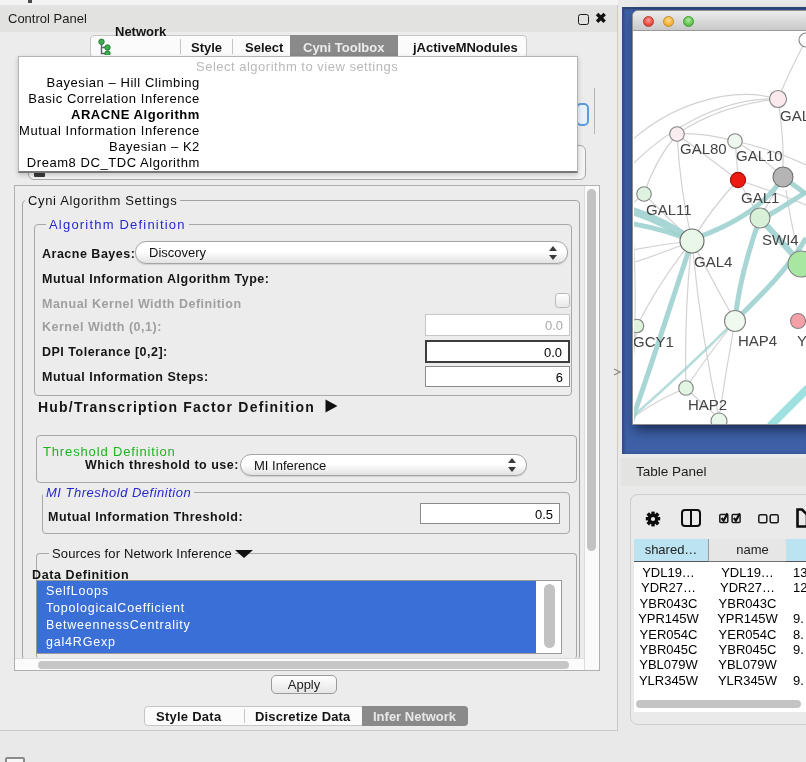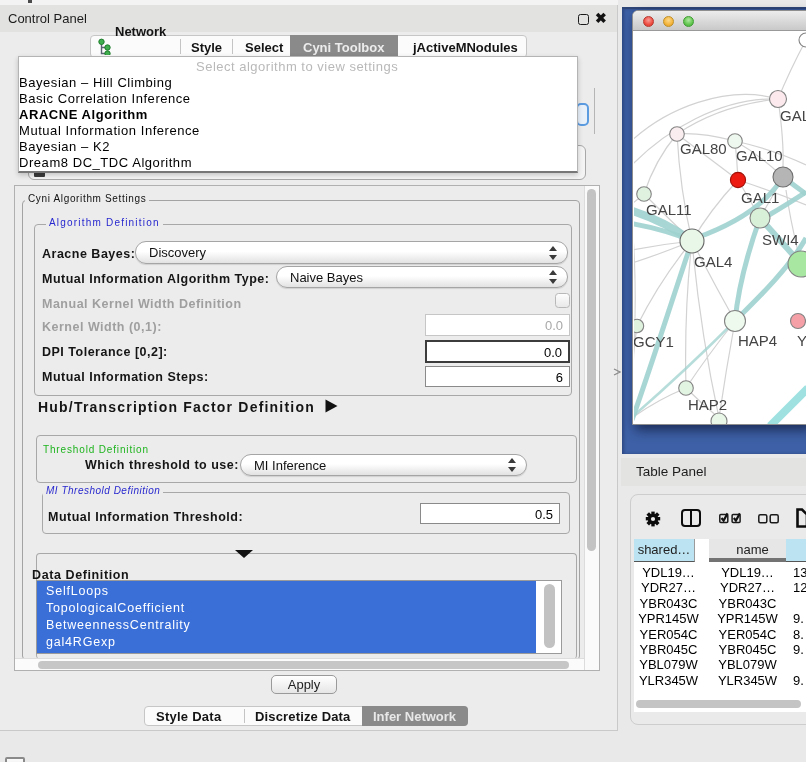--- a/index.html
+++ b/index.html
@@ -9,21 +9,21 @@
   .bold{font-weight:bold;}
   .lbl{position:absolute;font-weight:bold;font-size:12.5px;color:#151515;letter-spacing:0.5px;white-space:nowrap;}
   .combo{position:absolute;background:linear-gradient(#ffffff 45%,#efefef 75%,#e2e2e2);border:1px solid #a5a5a5;border-radius:11px;box-sizing:border-box;box-shadow:0 1px 1px rgba(0,0,0,0.12);}
   .combo span{position:absolute;left:13px;top:2.5px;font-size:13px;color:#111;}
   .carets{position:absolute;right:10px;top:50%;margin-top:-7px;width:8px;height:14px;}
   .carets:before{content:"";position:absolute;left:0;top:0;width:0;height:0;
     border-left:4px solid transparent;border-right:4px solid transparent;border-bottom:5px solid #3a3a3a;}
   .carets:after{content:"";position:absolute;left:0;bottom:0;width:0;height:0;
     border-left:4px solid transparent;border-right:4px solid transparent;border-top:5px solid #3a3a3a;}
   .field{position:absolute;background:#fff;box-sizing:border-box;font-size:13px;text-align:right;padding:3px 6px 0 0;}
-  .gtitle{position:absolute;background:#ececec;padding:0 3px;font-size:10px;white-space:nowrap;}
+  .gtitle{position:absolute;background:#ececec;padding:0 3px;font-size:13px;white-space:nowrap;}
 </style>
 </head>
 <body>
 <div id="page">
 
   <div class="abs" style="left:0;top:0;width:618px;height:6px;background:#f3f3f3;"></div>
   <div class="abs" style="left:28px;top:0;width:4px;height:3px;background:#4a4a4a;"></div>
   <div class="abs" style="left:0;top:5px;width:618px;height:726px;background:#ececec;border-right:1px solid #c9c9c9;border-bottom:1px solid #c9c9c9;box-sizing:border-box;"></div>
 
   <div class="abs" style="left:0;top:5px;width:617px;height:27px;background:#e2e2e1;"></div>
@@ -62,24 +62,20 @@
 
   <div class="abs" style="left:34px;top:224px;width:536px;height:170px;border:1px solid #a8a8a8;border-radius:4px;"></div>
   <div class="gtitle" style="left:46px;top:217px;color:#2727cf;letter-spacing:1.2px;">Algorithm Definition</div>
 
   <div class="lbl" style="left:42px;top:247px;">Aracne Bayes:</div>
   <div class="combo" style="left:135px;top:241px;width:433px;height:23px;">
       <span>Discovery</span>
       <i class="carets"></i>
     </div>
   <div class="lbl" style="left:42px;top:272px;">Mutual Information Algorithm Type:</div>
-  <div class="combo" style="left:276px;top:266px;width:292px;height:22px;">
-      <span>Naive Bayes</span>
-      <i class="carets"></i>
-    </div>
   <div class="lbl" style="left:42px;top:297px;color:#9f9f9f;">Manual Kernel Width Definition</div>
   <div class="abs" style="left:555px;top:293px;width:15px;height:15px;border:1px solid #b8b8b8;border-radius:3.5px;background:linear-gradient(#fdfdfd,#e9e9e9);box-sizing:border-box;"></div>
   <div class="lbl" style="left:42px;top:320px;color:#9f9f9f;">Kernel Width (0,1):</div>
   <div class="field" style="left:425px;top:314px;width:145px;height:22px;border:1px solid #c6c6c6;color:#a8a8a8;">0.0</div>
   <div class="lbl" style="left:42px;top:345px;">DPI Tolerance [0,2]:</div>
   <div class="field" style="left:425px;top:340px;width:145px;height:23px;border:2px solid #3c3c3c;color:#000;">0.0</div>
   <div class="lbl" style="left:42px;top:370px;">Mutual Information Steps:</div>
   <div class="field" style="left:425px;top:366px;width:145px;height:21px;border:1px solid #8a8a8a;color:#000;">6</div>
 
   <div class="abs bold" style="left:38px;top:399px;font-size:14px;letter-spacing:1.2px;color:#151515;">Hub/Transcription Factor Definition</div>
@@ -94,20 +90,21 @@
       <span>MI Inference</span>
       <i class="carets"></i>
     </div>
 
   <div class="abs" style="left:42px;top:492px;width:526px;height:40px;border:1px solid #a8a8a8;border-radius:4px;"></div>
   <div class="gtitle" style="left:43px;top:485px;color:#2727cf;letter-spacing:0.5px;font-style:italic;">MI Threshold Definition</div>
   <div class="lbl" style="left:48px;top:510px;">Mutual Information Threshold:</div>
   <div class="field" style="left:420px;top:503px;width:140px;height:21px;border:1px solid #8a8a8a;color:#000;">0.5</div>
 
   <div class="abs" style="left:36px;top:553px;width:539px;height:105px;border:1px solid #a8a8a8;border-radius:4px;border-bottom:none;"></div>
+  <div class="gtitle" style="left:49px;top:546px;color:#111;letter-spacing:0.15px;">Sources for Network Inference</div>
   <svg class="abs" style="left:234px;top:549px;" width="20" height="10">
       <path d="M1,1 L19,1 L10,9 Z" fill="#111"></path>
     </svg>
   <div class="lbl" style="left:32px;top:568px;letter-spacing:0.6px;">Data Definition</div>
 
   <div class="abs" style="left:36px;top:580px;width:526px;height:74px;background:#fff;border:1px solid #9a9a9a;box-sizing:border-box;"></div>
   <div class="abs" style="left:37px;top:581px;width:499px;height:72px;background:#3a6fd8;"></div>
   <div class="abs" style="left:46px;top:583px;font-size:12.5px;color:#fff;line-height:17.1px;letter-spacing:0.8px;">SelfLoops<br>TopologicalCoefficient<br>BetweennessCentrality<br>gal4RGexp</div>
   <div class="abs" style="left:544px;top:584px;width:11px;height:64px;background:#c2c2c2;border-radius:5.5px;"></div>
 
@@ -118,21 +115,21 @@
 
   <div class="abs" style="left:144px;top:706px;width:324px;height:20px;background:#fbfbfb;border:1px solid #c6c6c6;border-radius:4px;box-sizing:border-box;"></div>
   <div class="abs" style="left:362px;top:706px;width:106px;height:20px;background:#8a8a8a;border-radius:0 4px 4px 0;"></div>
   <div class="abs" style="left:244px;top:709px;width:1px;height:14px;background:#c4c4c4;"></div>
   <div class="abs bold" style="left:156px;top:709px;font-size:13px;color:#141414;letter-spacing:0.25px;">Style Data</div>
   <div class="abs bold" style="left:255px;top:709px;font-size:13px;color:#141414;letter-spacing:0.15px;">Discretize Data</div>
   <div class="abs bold" style="left:373px;top:709px;font-size:13px;color:#e8e8e8;">Infer Network</div>
 
   <div class="abs" style="left:18px;top:56px;width:560px;height:117px;background:#fff;border:1px solid #b4b4b4;border-bottom:2px solid #777;box-sizing:border-box;box-shadow:0 2px 5px rgba(0,0,0,0.2);"></div>
   <div class="abs" style="left:196px;top:59px;font-size:13px;color:#b9b9b9;letter-spacing:0.5px;">Select algorithm to view settings</div>
-  <div class="abs" style="left:19px;top:74.5px;font-size:13px;color:#000;line-height:16px;letter-spacing:0.55px;">
+  <div class="abs" style="left:19px;top:74.5px;font-size:13px;color:#000;line-height:16px;letter-spacing:0.55px;text-align:right;">
     Bayesian – Hill Climbing<br>
     Basic Correlation Inference<br>
     <span class="bold">ARACNE Algorithm</span><br>
     Mutual Information Inference<br>
     Bayesian – K2<br>
     Dream8 DC_TDC Algorithm
   </div>
 
   <svg class="abs" style="left:613px;top:368px;" width="8" height="8">
       <path d="M1,7 L7,4 L1,1" fill="none" stroke="#8a8a8a" stroke-width="1.2"></path>
@@ -258,22 +255,22 @@
   </svg>
   <svg class="abs" style="left:758px;top:513.5px;" width="21" height="10" viewBox="0 0 21 10">
     <rect x="0.8" y="0.8" width="8" height="8" fill="none" stroke="#1a1a1a" stroke-width="1.5" rx="1.5"></rect>
     <rect x="12.2" y="0.8" width="8" height="8" fill="none" stroke="#1a1a1a" stroke-width="1.5" rx="1.5"></rect>
   </svg>
   <svg class="abs" style="left:796px;top:508px;" width="10" height="20" viewBox="0 0 10 20">
     <path d="M1.5,1.5 L6,1.5 L11,6.5 L11,18.5 L1.5,18.5 Z" fill="none" stroke="#0c0c0c" stroke-width="2.6"></path>
   </svg>
 
   <div class="abs" style="left:634px;top:539px;width:172px;height:173px;background:#fff;"></div>
-  <div class="abs" style="left:634px;top:539px;width:61px;height:23px;background:#bce3f1;border-right:1px solid #9b9b9b;border-bottom:1px solid #555;box-sizing:border-box;text-align:center;font-size:13px;color:#222;line-height:22px;">shared…</div>
-  <div class="abs" style="left:709px;top:539px;width:88px;height:23px;background:#e6e6e6;border-right:1px solid #9b9b9b;border-bottom:4px solid #737373;box-sizing:border-box;text-align:center;font-size:13px;color:#222;line-height:22px;">name</div>
+  <div class="abs" style="left:634px;top:539px;width:75px;height:23px;background:#bce3f1;border-right:1px solid #9b9b9b;border-bottom:1px solid #555;box-sizing:border-box;text-align:center;font-size:13px;color:#222;line-height:22px;">shared…</div>
+  <div class="abs" style="left:709px;top:539px;width:88px;height:23px;background:#e6e6e6;border-right:1px solid #9b9b9b;border-bottom:1px solid #737373;box-sizing:border-box;text-align:center;font-size:13px;color:#222;line-height:22px;">name</div>
   <div class="abs" style="left:786px;top:539px;width:20px;height:23px;background:#bce3f1;border-bottom:1px solid #555;box-sizing:border-box;"></div>
   <div class="abs" style="left:634px;top:562px;width:172px;height:128px;overflow:hidden;font-size:13px;color:#000;">
     <div style="position:absolute;left:-3px;top:3px;width:75px;text-align:center;line-height:15.4px;">YDL19…<br>YDR27…<br>YBR043C<br>YPR145W<br>YER054C<br>YBR045C<br>YBL079W<br>YLR345W<br>YIL052C</div>
     <div style="position:absolute;left:75px;top:3px;width:77px;text-align:center;line-height:15.4px;">YDL19…<br>YDR27…<br>YBR043C<br>YPR145W<br>YER054C<br>YBR045C<br>YBL079W<br>YLR345W<br>YIL052C</div>
     <div style="position:absolute;left:159px;top:3px;line-height:15.4px;">13<br>12<br>&nbsp;<br>9.<br>8.<br>9.<br>&nbsp;<br>9.<br>9</div>
   </div>
 
   <div class="abs" style="left:635px;top:698px;width:171px;height:12px;background:#fff;"></div>
   <div class="abs" style="left:636px;top:700px;width:165px;height:8px;background:#c4c4c4;border-radius:4px;"></div>
 

